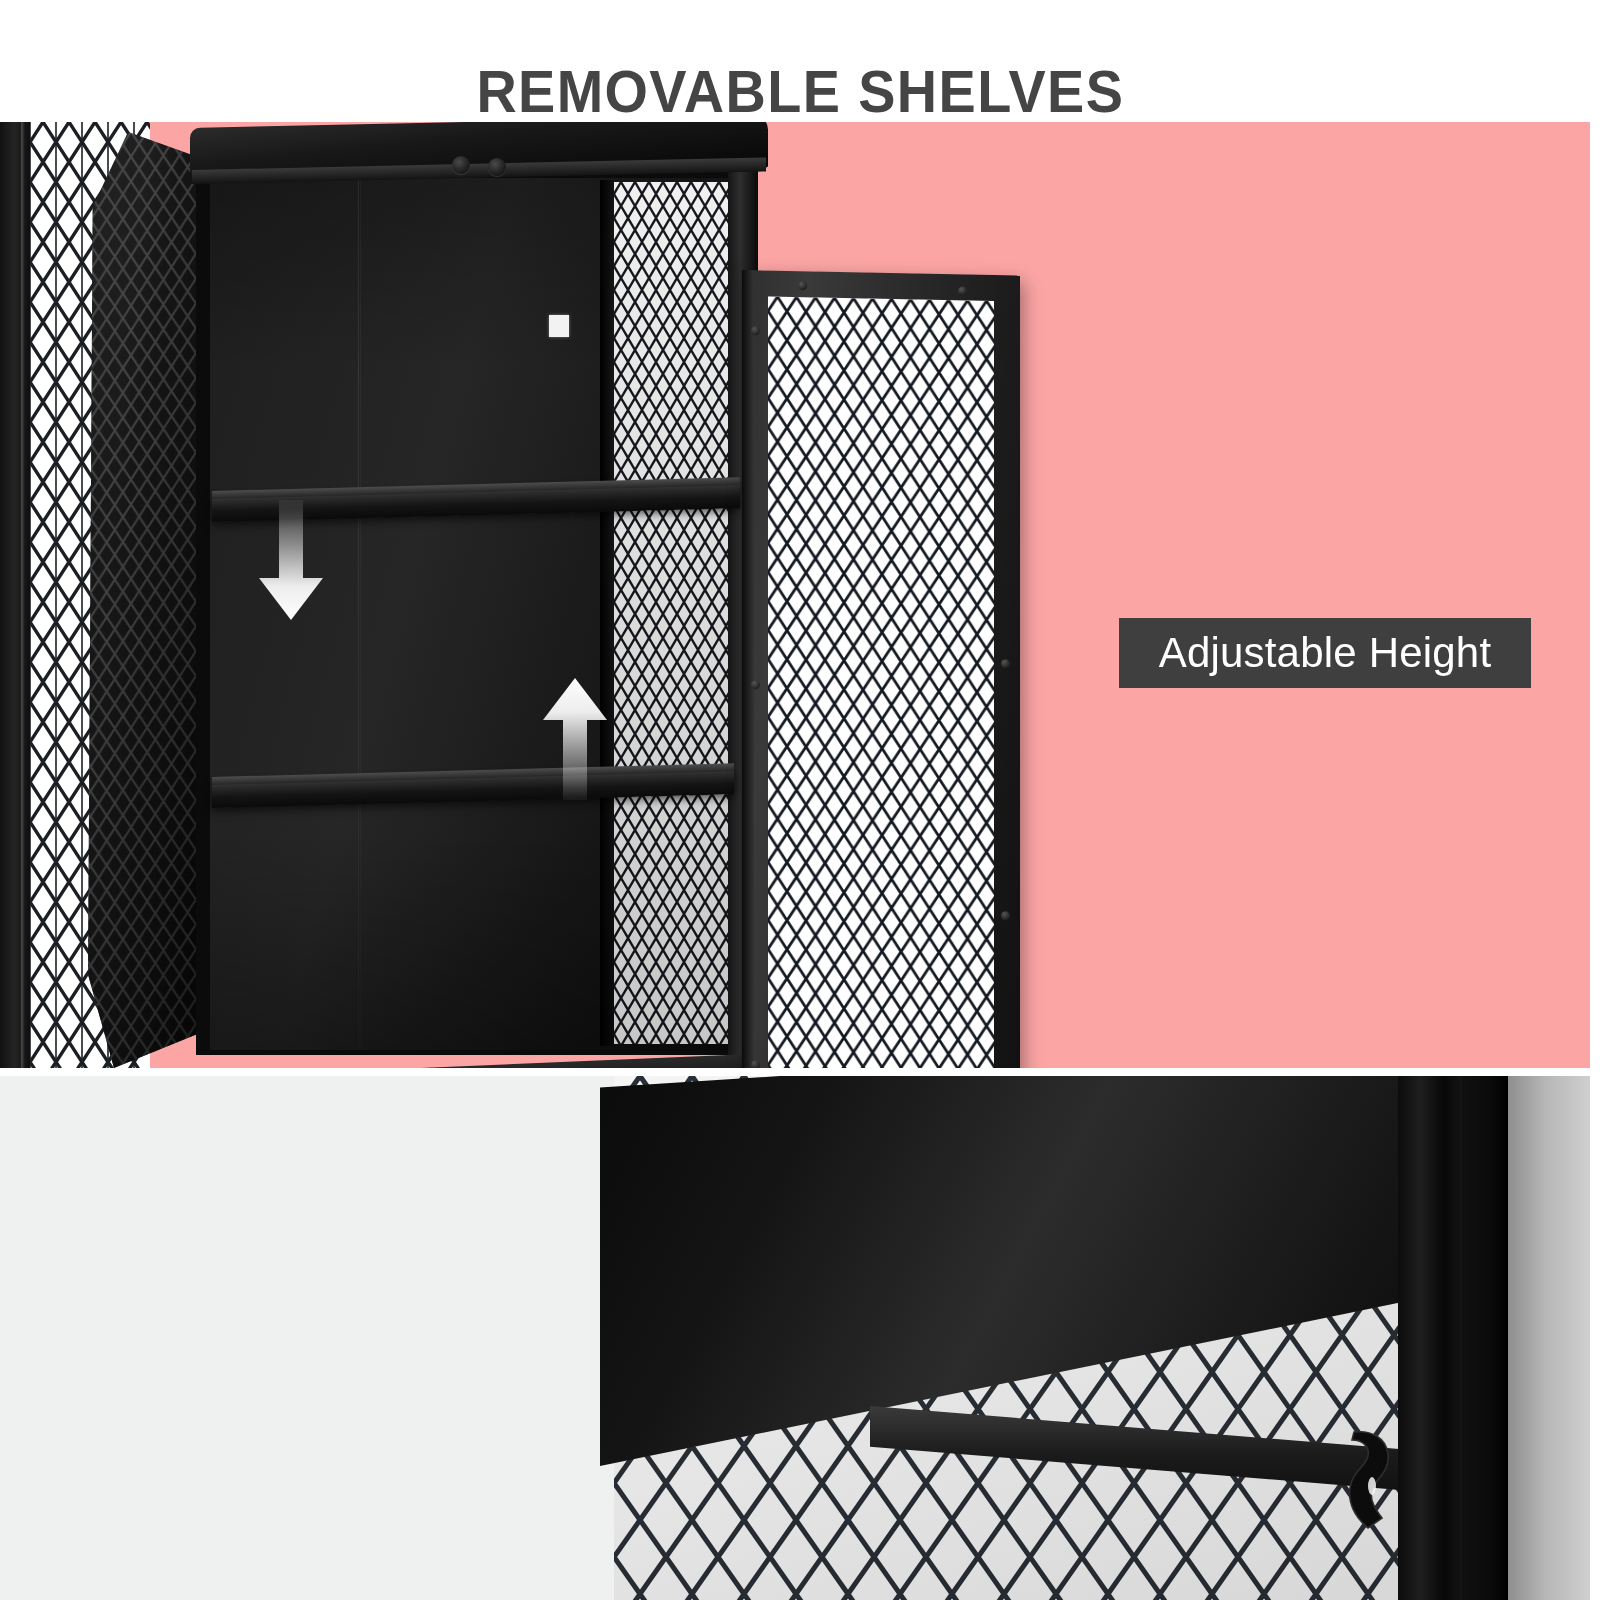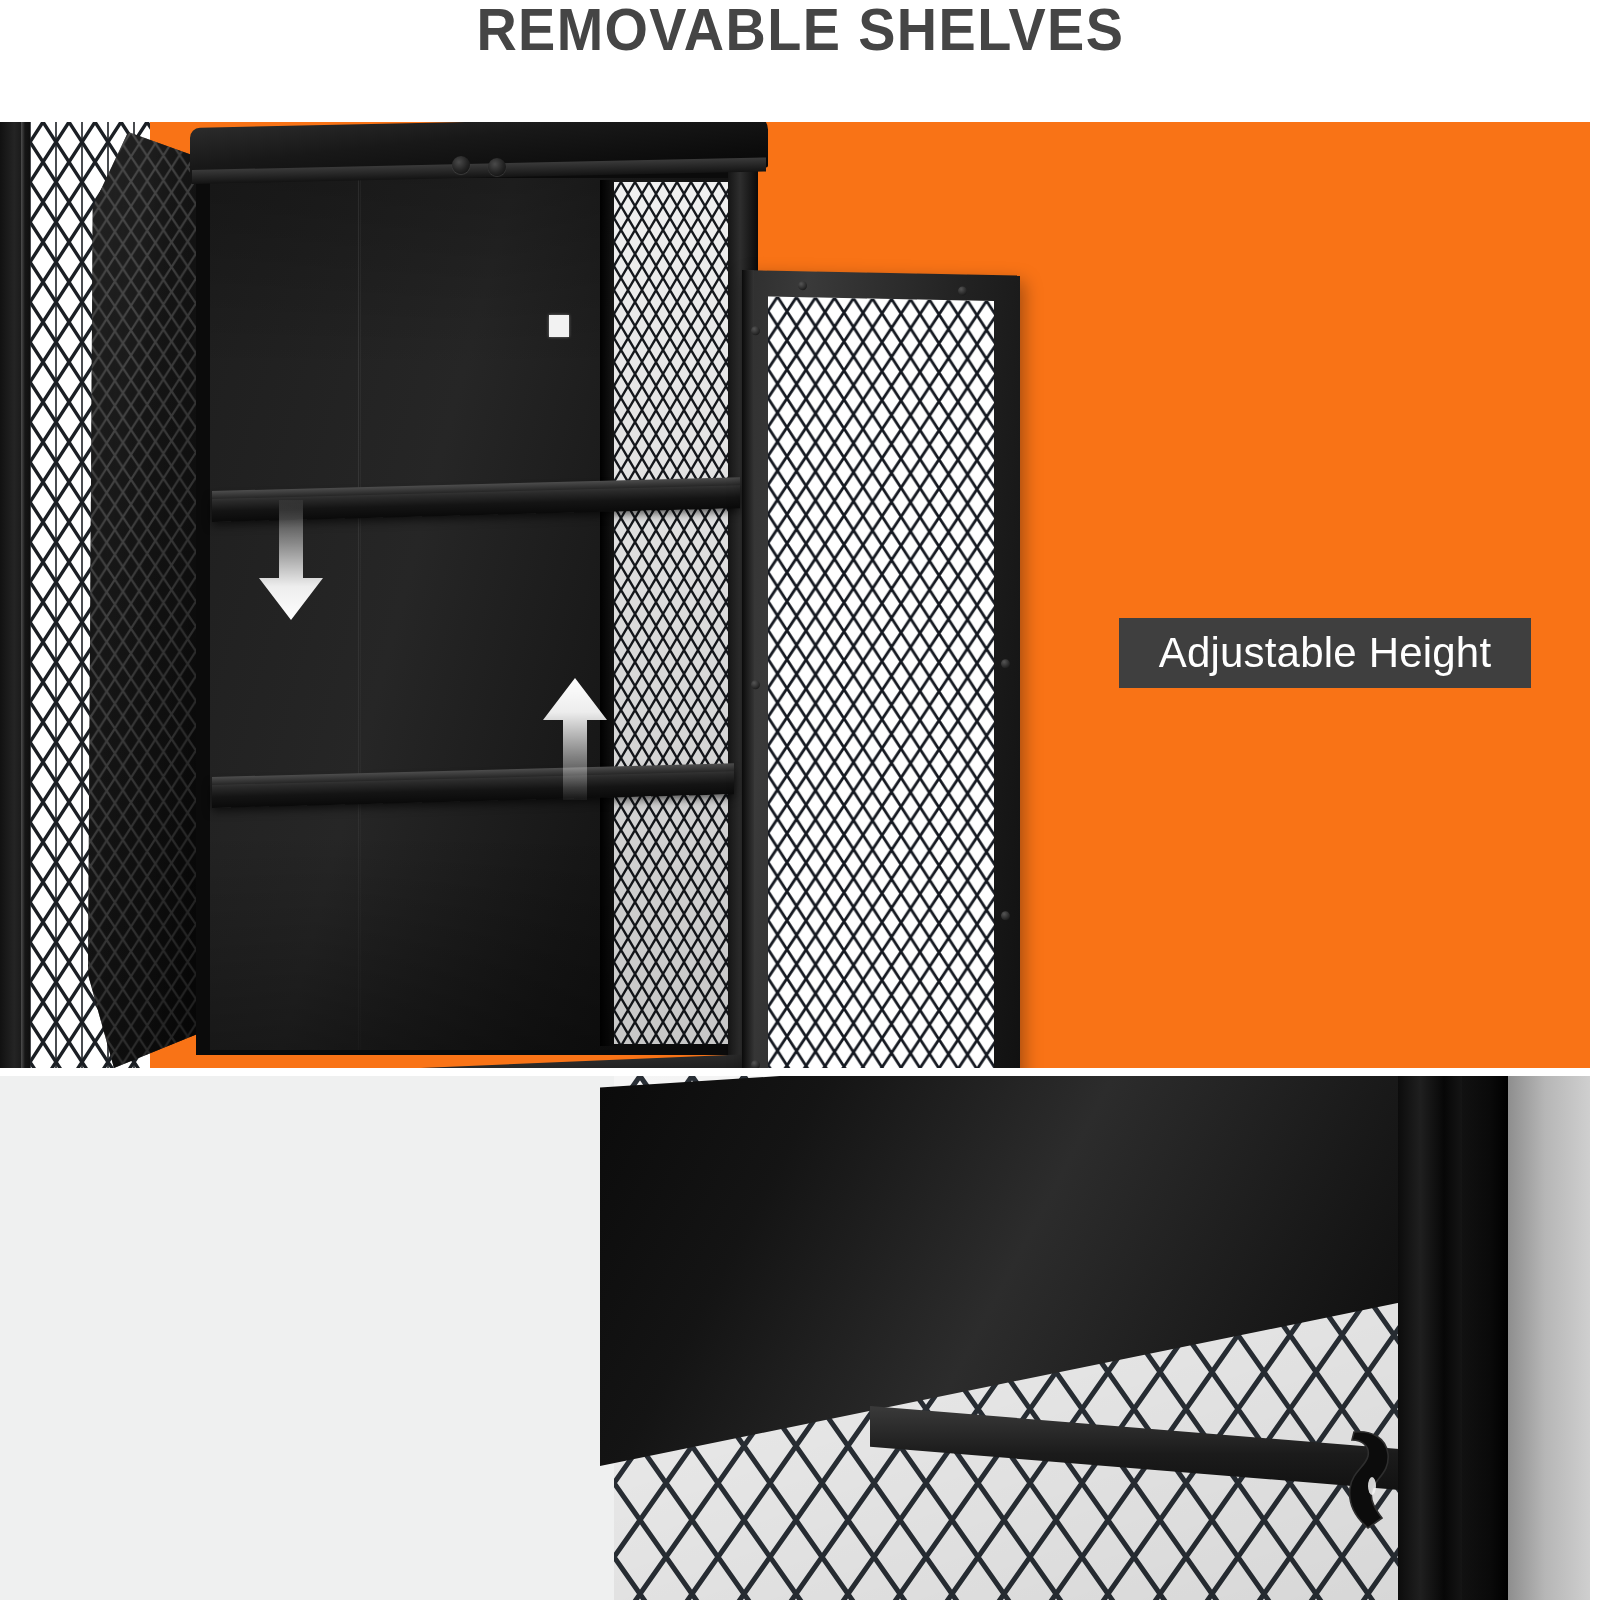--- a/index.html
+++ b/index.html
@@ -5,31 +5,31 @@
   * { margin:0; padding:0; box-sizing:border-box; }
   html,body { width:1600px; height:1600px; background:#ffffff; }
   body {
     font-family:"Liberation Sans", sans-serif;
     position:relative; overflow:hidden;
   }
 
   
   .title-bar{
     position:absolute; left:0; top:0; width:1600px; height:122px;
-    background:#ffffff; display:flex; align-items:flex-start; justify-content:center;
+    background:#ffffff; display:flex; align-items:flex-end; justify-content:center;
   }
   .title-text{
     font-size:60px; font-weight:bold; letter-spacing:1.5px;
     color:#454545; text-align:center; line-height:1;
     transform:scaleX(0.93); transform-origin:center;
     white-space:nowrap;
   }
 
   
-  .panel{ position:absolute; overflow:hidden; background:#f97316; }
+  .panel{ position:absolute; overflow:hidden; background:#fca5a5; }
   #panel-top   { left:0;  top:122px;  width:1590px; height:946px; }
   #panel-bottom{ left:0;  top:1076px; width:1590px; height:524px; }
 
   
   .badge{
     position:absolute; background:#3f3f3f; color:#ffffff;
     display:flex; align-items:center; justify-content:center;
     font-size:42px; font-weight:normal; letter-spacing:0.2px;
     white-space:nowrap; z-index:40;
   }

